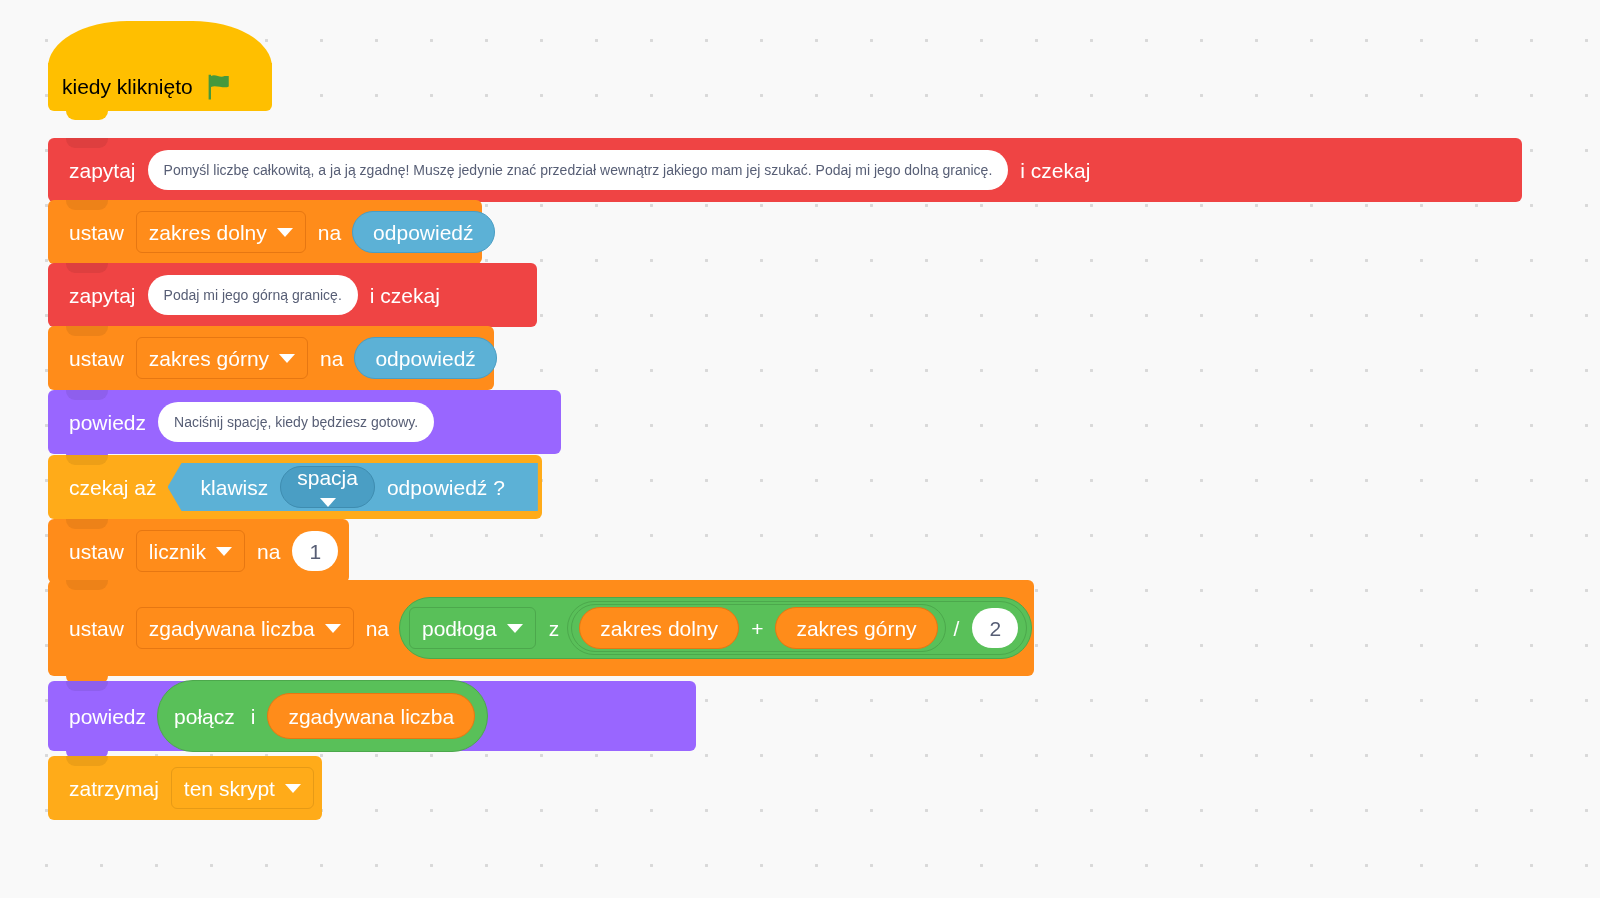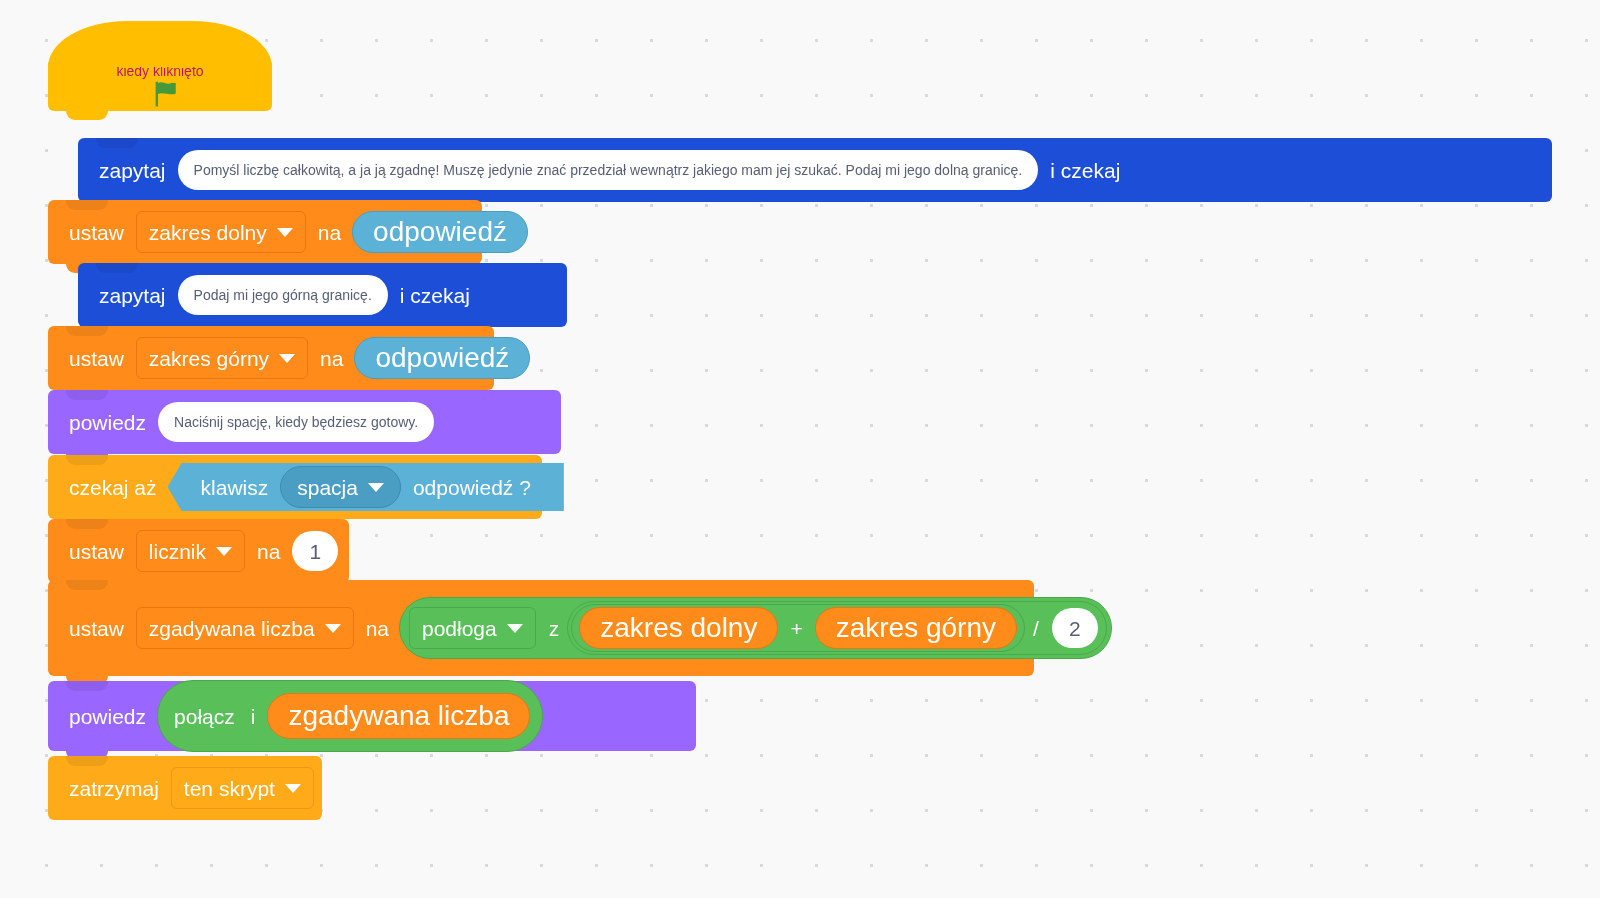--- a/index.html
+++ b/index.html
@@ -61,37 +61,36 @@
     content: "";
     position: absolute;
     left: 18px;
     bottom: -9px;
     width: 42px;
     height: 10px;
     background: inherit;
     border-radius: 0 0 9px 9px;
     z-index: -1;
   }
-  .c-sensing  { background-color: #1d4ed8; margin-left: 30px; }
+  .c-sensing  { background-color: #ef4444; }
   .c-variables{ background-color: #FF8C1A; }
   .c-looks    { background-color: #9966FF; }
   .c-control  { background-color: #FFAB19; }
 
   
   .hat {
     position: absolute;
     background-color: #FFBF00;
     border-radius: 0 0 6px 6px;
     height: 48px;
     display: flex;
     align-items: center;
     padding: 0 14px;
-    color: #be185d;
-    font-size: 14px;
-    flex-direction: column;
+    color: #000000;
+    font-size: 21px;
   }
   .hat-cap {
     position: absolute;
     left: 0;
     top: -42px;
     width: 100%;
     height: 46px;
     background-color: #FFBF00;
     border-radius: 100px 100px 0 0 / 58px 58px 0 0;
   }
@@ -149,40 +148,41 @@
     box-sizing: border-box;
   }
   .dd-variables { background-color: #FF8C1A; border: 1px solid #E67712; }
   .dd-control   { background-color: #FFAB19; border: 1px solid #E69A16; }
   .dd-operators { background-color: #59C059; border: 1px solid #4CA84C; }
   .dd-sensing-round {
     background-color: #4A9EC4;
     border: 1px solid #3E8CB0;
     border-radius: 100px;
     padding: 0 16px;
+    flex-direction: column;
   }
 
   .caret {
     width: 0; height: 0;
     border-left: 8px solid transparent;
     border-right: 8px solid transparent;
     border-top: 9px solid #FFFFFF;
     flex: 0 0 auto;
   }
 
   
   .reporter {
     display: inline-flex;
     align-items: center;
     justify-content: center;
     border-radius: 100px;
     height: 42px;
     padding: 0 20px;
     margin: 0 4px;
-    font-size: 28px;
+    font-size: 21px;
     color: #FFFFFF;
     box-sizing: border-box;
   }
   .r-sensing  { background-color: #5CB1D6; border: 1px solid #4A9EC4; }
   .r-variables{ background-color: #FF8C1A; border: 1px solid #E67712; }
 
   
   .boolean {
     display: inline-flex;
     align-items: center;

